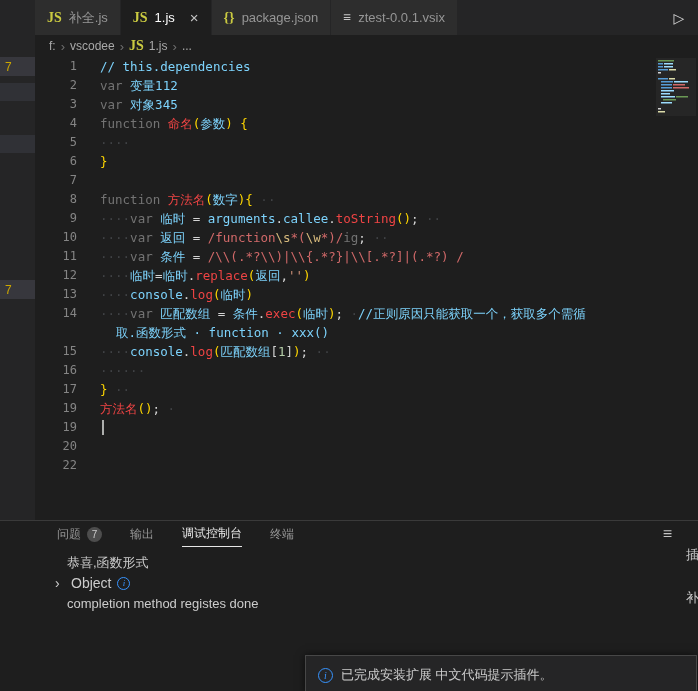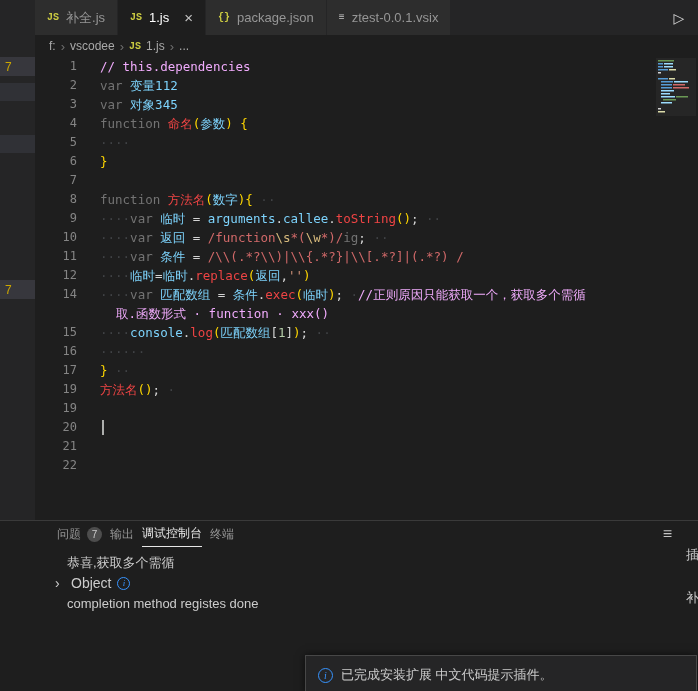--- a/index.html
+++ b/index.html
@@ -4,49 +4,49 @@
 <style>
   * { margin:0; padding:0; box-sizing:border-box; }
   body { background:#1e1e1e; font-family:"Liberation Sans", sans-serif; }
   #root { position:relative; width:698px; height:691px; background:#1e1e1e; overflow:hidden; }
 
   
   .tabbar { position:absolute; left:35px; top:0; width:663px; height:35px; background:#252526; display:flex; align-items:stretch; }
   .tabs { display:flex; }
   .tab { display:flex; align-items:center; gap:7px; padding:0 12px; background:#2d2d2d; color:#969696; font-size:13px; border-right:1px solid #252526; white-space:nowrap; }
   .tab.active { background:#1e1e1e; color:#ffffff; }
-  .ficon { font-family:Liberation Mono, monospace; font-size:10px; font-weight:bold; }
+  .ficon { font-family:Liberation Serif, serif; font-size:14px; font-weight:bold; }
   .tab .close { margin-left:8px; color:#c5c5c5; font-size:15px; line-height:1; }
   .tabbar-spacer { flex:1; }
   .run-btn { width:38px; display:flex; align-items:center; justify-content:center; color:#d4d4d4; font-size:14px; }
 
   
   .strip { position:absolute; left:0; top:0; width:35px; height:520px; background:#252526; }
   .strip-row { position:absolute; left:0; width:35px; }
   .strip-badge { position:absolute; left:5px; top:50%; transform:translateY(-50%); color:#cca700; font-size:12px; }
 
   
   .breadcrumb { position:absolute; left:35px; top:35px; width:663px; height:22px; background:#1e1e1e; display:flex; align-items:center; gap:5px; padding-left:14px; font-size:12px; color:#a9a9a9; }
   .bc-sep { color:#6e6e6e; font-size:13px; }
 
   
   .editor { position:absolute; left:35px; top:57px; width:663px; height:463px; font-family:"DejaVu Sans Mono", monospace; font-size:12.5px; overflow:hidden; }
   .row { display:flex; height:19px; line-height:19px; white-space:pre; }
   .ln { flex:none; width:56px; text-align:right; padding-right:14px; color:#858585; font-size:12px; }
   .cd { padding-left:9px; }
   .cd.wrap { padding-left:25px; }
   .tk-kw{color:#737373}.tk-fn{color:#ef4444}.tk-vr{color:#7dd3fc}.tk-pl{color:#D4D4D4}
-  .tk-cm{color:#f0abfc}.tk-str{color:#CE9178}.tk-re{color:#D16969}.tk-esc{color:#D7BA7D}
+  .tk-cm{color:#7dd3fc}.tk-str{color:#CE9178}.tk-re{color:#D16969}.tk-esc{color:#D7BA7D}
   .tk-nu{color:#B5CEA8}.tk-ws{color:#404245}.tk-br{color:#ffd700}
   .caret { position:absolute; left:67px; top:363px; width:2px; height:15px; background:#aeafad; }
   .minimap { position:absolute; right:2px; top:1px; width:40px; height:60px; }
 
   
   .panel { position:absolute; left:0; top:520px; width:698px; height:171px; background:#1e1e1e; border-top:1px solid #3a3a3a; }
-  .ptabs { display:flex; align-items:center; gap:8px; padding-left:57px; height:26px; font-size:12px; color:#969696; }
+  .ptabs { display:flex; align-items:center; gap:28px; padding-left:57px; height:26px; font-size:12px; color:#969696; }
   .ptab { display:flex; align-items:center; gap:6px; height:26px; }
   .ptab.active { color:#e7e7e7; border-bottom:1px solid #e7e7e7; }
   .pbadge { background:#4d4d4d; color:#cccccc; border-radius:50%; min-width:15px; height:15px; font-size:10px; display:flex; align-items:center; justify-content:center; }
   .picons { position:absolute; right:26px; top:4px; color:#c5c5c5; font-size:16px; }
   .pcontent { padding:6px 0 0 55px; color:#cccccc; font-size:13px; }
   .crow { height:20px; display:flex; align-items:center; gap:6px; }
   .crow.indent { padding-left:12px; }
   .obj-chevron { color:#cccccc; font-size:14px; width:10px; }
   .obj-label { font-size:14px; }
   .info-i { display:inline-flex; width:13px; height:13px; border:1px solid #3794ff; border-radius:50%; color:#3794ff; font-size:9px; align-items:center; justify-content:center; font-style:italic; font-family:"Liberation Serif", serif; }
@@ -120,29 +120,29 @@
         <div class="row"><div class="ln">3</div><div class="cd"><span class="tk-kw">var</span><span class="tk-pl"> </span><span class="tk-vr">对象345</span></div></div>
         <div class="row"><div class="ln">4</div><div class="cd"><span class="tk-kw">function</span><span class="tk-pl"> </span><span class="tk-fn">命名</span><span class="tk-br">(</span><span class="tk-vr">参数</span><span class="tk-br">)</span><span class="tk-pl"> </span><span class="tk-br">{</span></div></div>
         <div class="row"><div class="ln">5</div><div class="cd"><span class="tk-ws">····</span></div></div>
         <div class="row"><div class="ln">6</div><div class="cd"><span class="tk-br">}</span></div></div>
         <div class="row"><div class="ln">7</div><div class="cd"></div></div>
         <div class="row"><div class="ln">8</div><div class="cd"><span class="tk-kw">function</span><span class="tk-pl"> </span><span class="tk-fn">方法名</span><span class="tk-br">(</span><span class="tk-vr">数字</span><span class="tk-br">){</span><span class="tk-ws"> ··</span></div></div>
         <div class="row"><div class="ln">9</div><div class="cd"><span class="tk-ws">····</span><span class="tk-kw">var</span><span class="tk-pl"> </span><span class="tk-vr">临时</span><span class="tk-pl"> = </span><span class="tk-vr">arguments</span><span class="tk-pl">.</span><span class="tk-vr">callee</span><span class="tk-pl">.</span><span class="tk-fn">toString</span><span class="tk-br">()</span><span class="tk-pl">;</span><span class="tk-ws"> ··</span></div></div>
         <div class="row"><div class="ln">10</div><div class="cd"><span class="tk-ws">····</span><span class="tk-kw">var</span><span class="tk-pl"> </span><span class="tk-vr">返回</span><span class="tk-pl"> = </span><span class="tk-re">/function</span><span class="tk-esc">\s</span><span class="tk-re">*(</span><span class="tk-esc">\w</span><span class="tk-re">*)/</span><span class="tk-kw">ig</span><span class="tk-pl">;</span><span class="tk-ws"> ··</span></div></div>
         <div class="row"><div class="ln">11</div><div class="cd"><span class="tk-ws">····</span><span class="tk-kw">var</span><span class="tk-pl"> </span><span class="tk-vr">条件</span><span class="tk-pl"> = </span><span class="tk-re">/\\(.*?\\)|\\{.*?}|\\[.*?]|(.*?) /</span></div></div>
         <div class="row"><div class="ln">12</div><div class="cd"><span class="tk-ws">····</span><span class="tk-vr">临时</span><span class="tk-pl">=</span><span class="tk-vr">临时</span><span class="tk-pl">.</span><span class="tk-fn">replace</span><span class="tk-br">(</span><span class="tk-vr">返回</span><span class="tk-pl">,</span><span class="tk-str">''</span><span class="tk-br">)</span></div></div>
+        <div class="row"><div class="ln">13</div><div class="cd"><span class="tk-ws">····</span><span class="tk-vr">console</span><span class="tk-pl">.</span><span class="tk-fn">log</span><span class="tk-br">(</span><span class="tk-vr">临时</span><span class="tk-br">)</span></div></div>
         <div class="row"><div class="ln">14</div><div class="cd"><span class="tk-ws">····</span><span class="tk-kw">var</span><span class="tk-pl"> </span><span class="tk-vr">匹配数组</span><span class="tk-pl"> = </span><span class="tk-vr">条件</span><span class="tk-pl">.</span><span class="tk-fn">exec</span><span class="tk-br">(</span><span class="tk-vr">临时</span><span class="tk-br">)</span><span class="tk-pl">;</span><span class="tk-ws"> ·</span><span class="tk-cm">//正则原因只能获取一个，获取多个需循</span></div></div>
         <div class="row"><div class="ln"></div><div class="cd wrap"><span class="tk-cm">取.函数形式 · function · xxx()</span></div></div>
         <div class="row"><div class="ln">15</div><div class="cd"><span class="tk-ws">····</span><span class="tk-vr">console</span><span class="tk-pl">.</span><span class="tk-fn">log</span><span class="tk-br">(</span><span class="tk-vr">匹配数组</span><span class="tk-pl">[</span><span class="tk-nu">1</span><span class="tk-pl">]</span><span class="tk-br">)</span><span class="tk-pl">;</span><span class="tk-ws"> ··</span></div></div>
         <div class="row"><div class="ln">16</div><div class="cd"><span class="tk-ws">······</span></div></div>
         <div class="row"><div class="ln">17</div><div class="cd"><span class="tk-br">}</span><span class="tk-ws"> ··</span></div></div>
         <div class="row"><div class="ln">19</div><div class="cd"><span class="tk-fn">方法名</span><span class="tk-br">()</span><span class="tk-pl">;</span><span class="tk-ws"> ·</span></div></div>
         <div class="row"><div class="ln">19</div><div class="cd"></div></div>
         <div class="row"><div class="ln">20</div><div class="cd"></div></div>
-        <div class="row"><div class="ln">21</div><div class="cd"></div></div>
         <div class="row"><div class="ln">22</div><div class="cd"></div></div>
       </div>
     <div class="caret"></div>
     <div class="minimap">
       <svg width="40" height="60" xmlns="http://www.w3.org/2000/svg">
         <rect x="0" y="0" width="40" height="58" fill="rgba(121,121,121,0.10)"></rect>
         <rect x="2" y="2" width="16" height="1.5" fill="#6A9955"></rect>
         <rect x="2" y="5" width="5" height="1.5" fill="#569CD6"></rect>
           <rect x="8" y="5" width="9" height="1.5" fill="#9CDCFE"></rect>
         <rect x="2" y="8" width="5" height="1.5" fill="#569CD6"></rect>
@@ -184,21 +184,21 @@
         </div>
         <div class="ptab">
           <span class="ptab-label">终端</span>
         </div>
       </div>
     <div class="picons">
       <span>≡</span>
     </div>
     <div class="pcontent">
       <div class="crow indent">
-        <span>恭喜,获取多个需循</span>
+        <span>恭喜,函数形式</span>
       </div>
       <div class="crow">
         <span class="obj-chevron">›</span>
         <span class="obj-label">Object</span>
         <span class="info-i">i</span>
       </div>
       <div class="crow indent">
         <span>completion method registes done</span>
       </div>
     </div>

